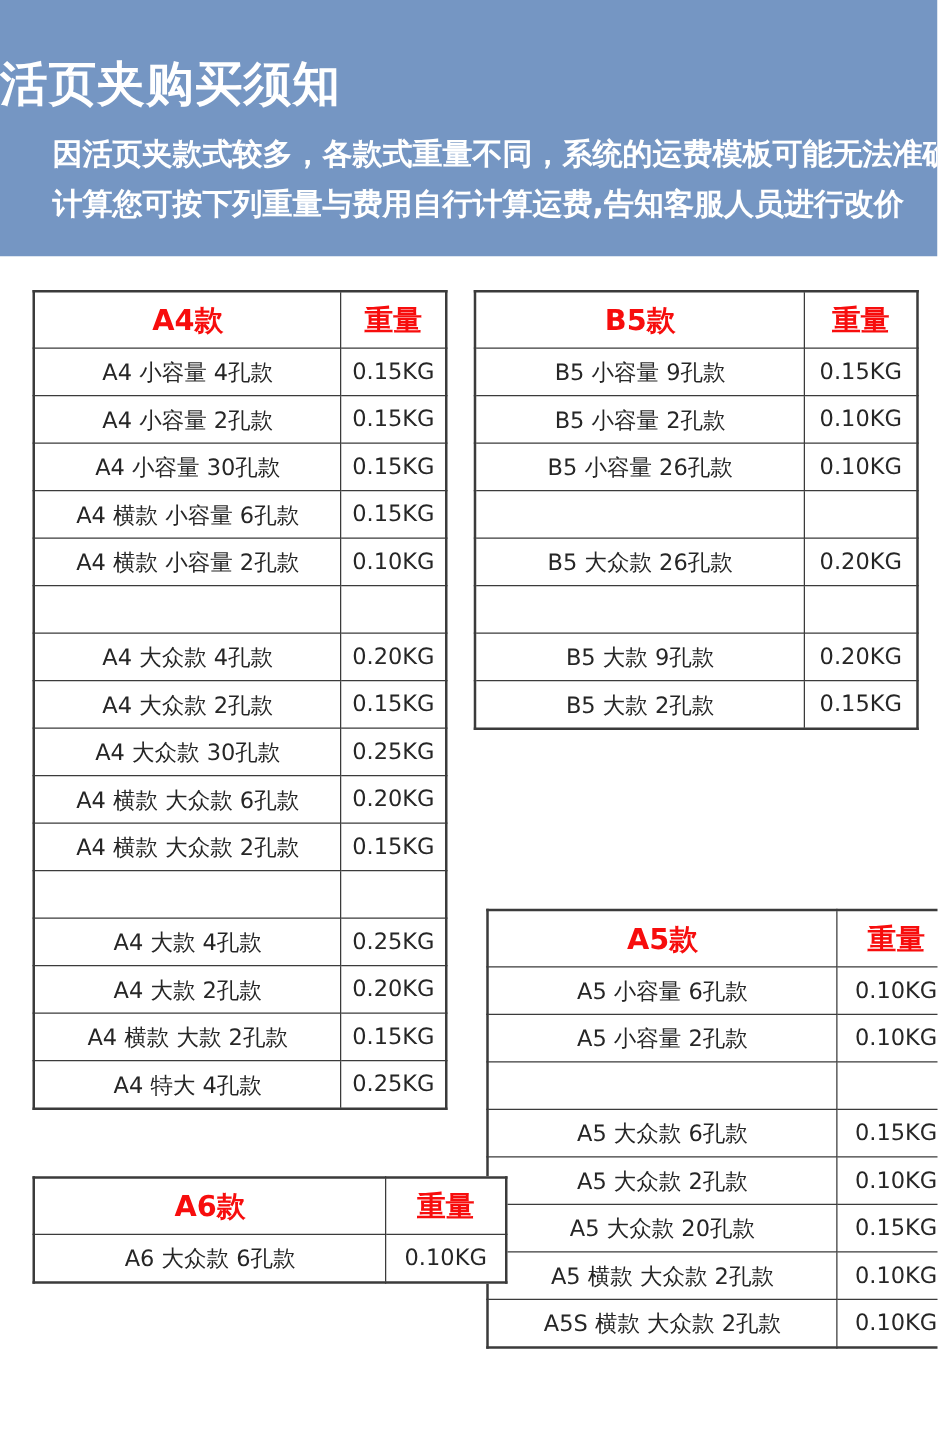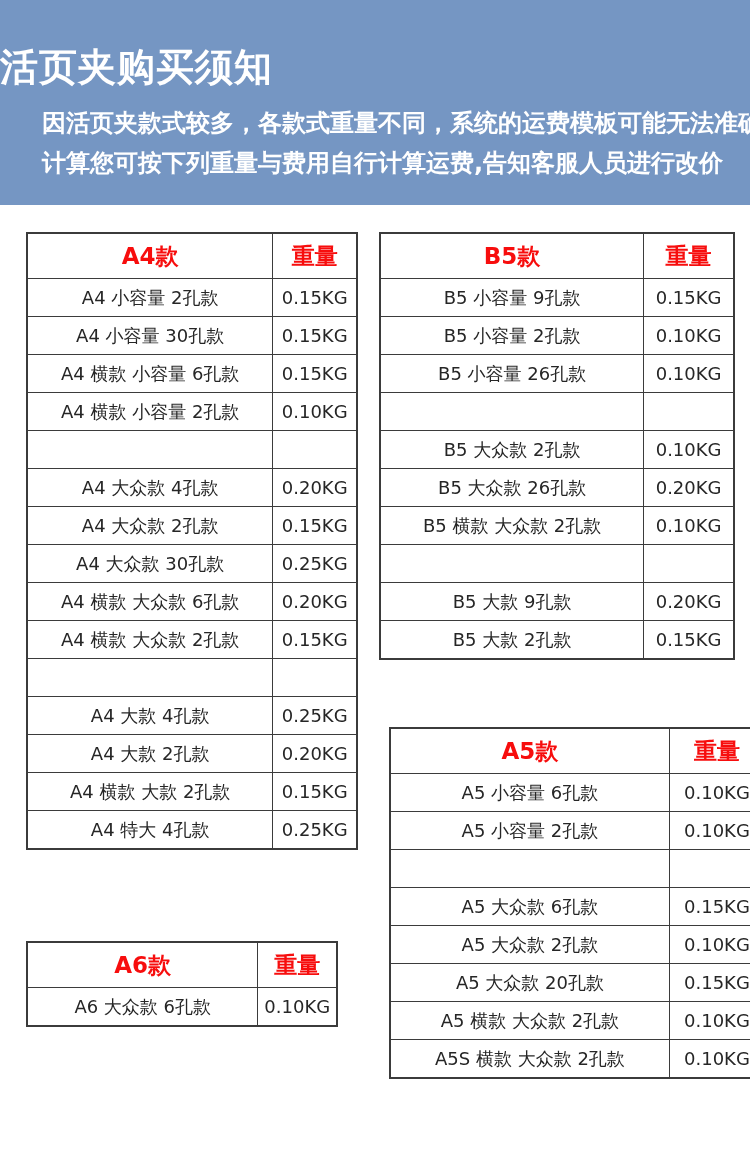--- a/index.html
+++ b/index.html
@@ -72,21 +72,21 @@
     font-size: 18px;
     font-weight: normal;
     color: var(--cell-fg, #262626);
   }
   col.c-label { width: 74.5%; }
   col.c-weight { width: 25.5%; }
 
   #table-a4 { left: 26px;  top: 232px; width: 332px; }
   #table-b5 { left: 379px; top: 232px; width: 356px; }
   #table-a5 { left: 389px; top: 727px; width: 377px; }
-  #table-a6 { left: 26px;  top: 941px; width: 312px; }
+  #table-a6 { left: 26px;  top: 941px; width: 380px; }
 </style>
 </head>
 <body>
 
 <div class="page">
 
   <div class="banner">
     <div class="banner-title">活页夹购买须知</div>
     <div class="banner-text">
       <div>因活页夹款式较多，各款式重量不同，系统的运费模板可能无法准确</div>
@@ -100,20 +100,24 @@
         <col class="c-weight">
       </colgroup>
     <thead>
       <tr>
         <th>A4款</th>
         <th>重量</th>
       </tr>
     </thead>
     <tbody>
         <tr>
+          <td>A4 小容量 4孔款</td>
+          <td>0.15KG</td>
+        </tr>
+        <tr>
           <td>A4 小容量 2孔款</td>
           <td>0.15KG</td>
         </tr>
         <tr>
           <td>A4 小容量 30孔款</td>
           <td>0.15KG</td>
         </tr>
         <tr>
           <td>A4 横款 小容量 6孔款</td>
           <td>0.15KG</td>
@@ -191,32 +195,24 @@
         </tr>
         <tr>
           <td>B5 小容量 26孔款</td>
           <td>0.10KG</td>
         </tr>
         <tr>
           <td></td>
           <td></td>
         </tr>
         <tr>
-          <td>B5 大众款 2孔款</td>
-          <td>0.10KG</td>
-        </tr>
-        <tr>
           <td>B5 大众款 26孔款</td>
           <td>0.20KG</td>
         </tr>
         <tr>
-          <td>B5 横款 大众款 2孔款</td>
-          <td>0.10KG</td>
-        </tr>
-        <tr>
           <td></td>
           <td></td>
         </tr>
         <tr>
           <td>B5 大款 9孔款</td>
           <td>0.20KG</td>
         </tr>
         <tr>
           <td>B5 大款 2孔款</td>
           <td>0.15KG</td>

